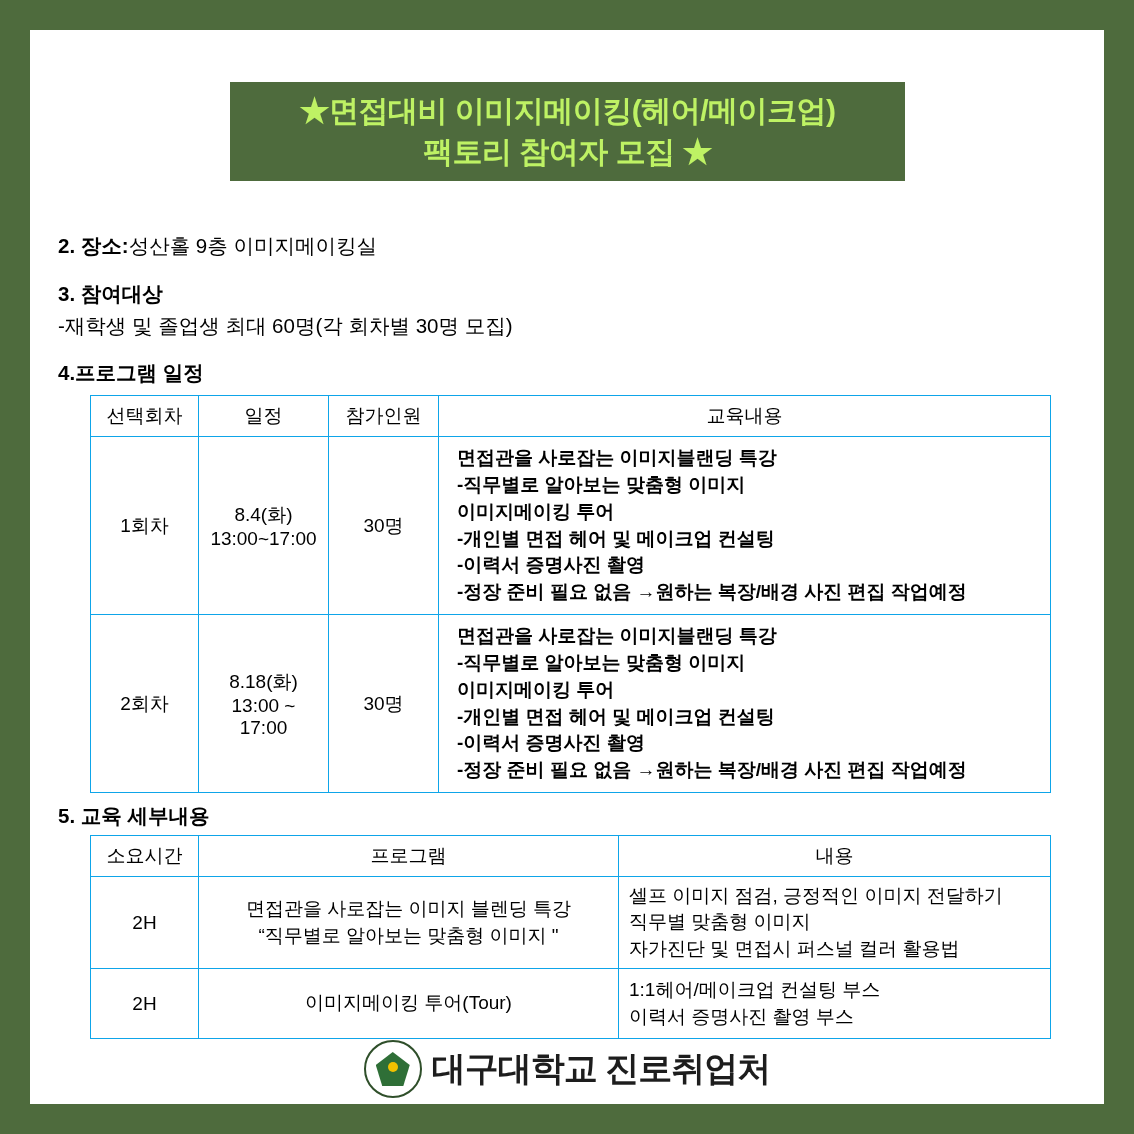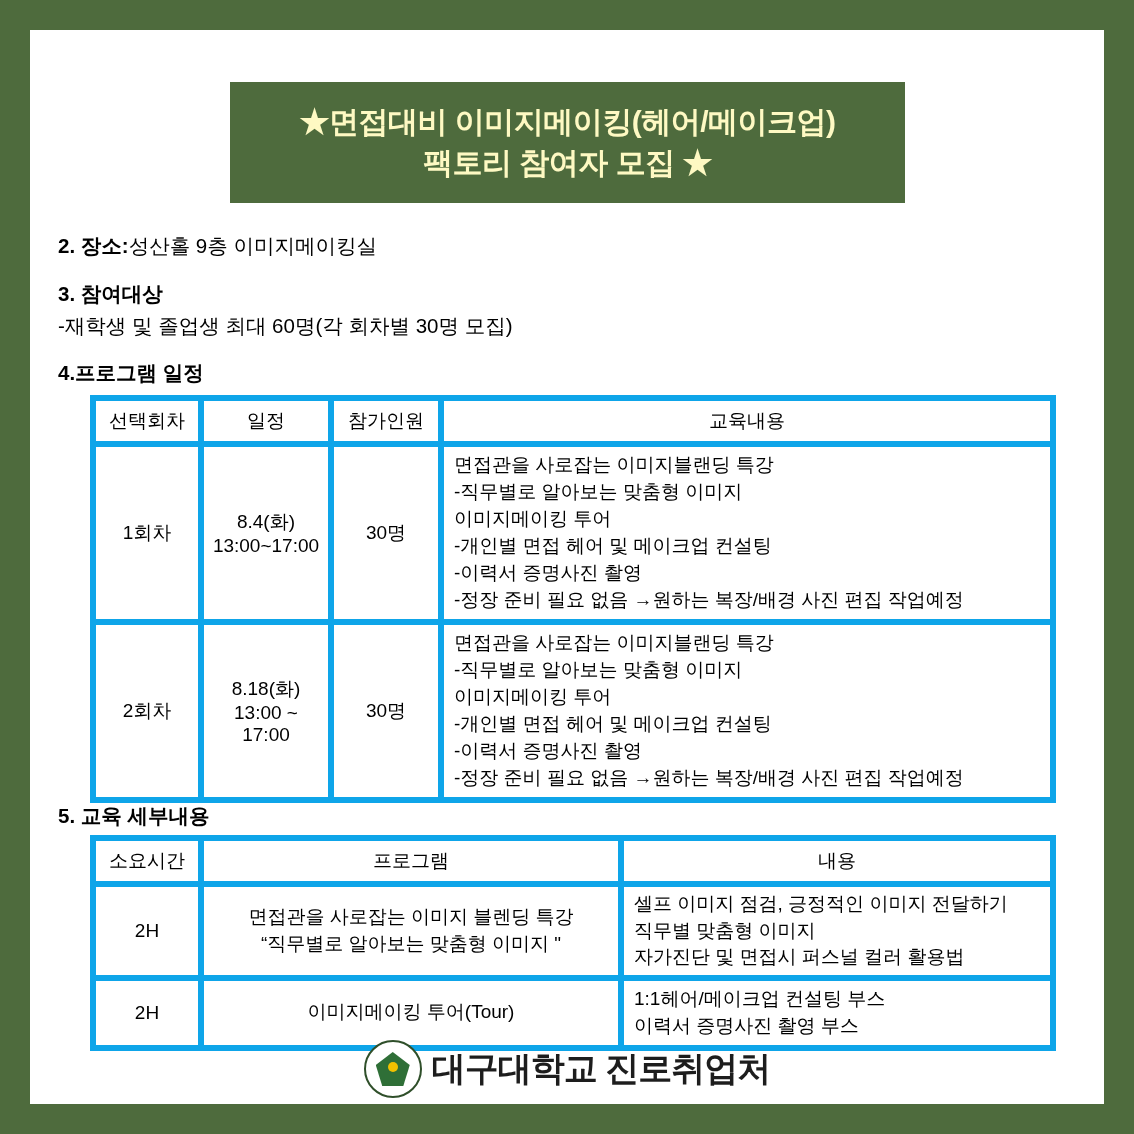--- a/index.html
+++ b/index.html
@@ -20,23 +20,23 @@
     width: 1074px;
     height: 1074px;
     background: #ffffff;
     box-sizing: border-box;
   }
   .title-banner {
     position: absolute;
     left: 200px;
     top: 52px;
     width: 675px;
-    height: 121px;
+    height: 99px;
     background: #4e6b3d;
-    color: #fef9c3;
+    color: #bef264;
     display: flex;
     flex-direction: column;
     align-items: center;
     justify-content: center;
     font-weight: bold;
     font-size: 30px;
     line-height: 1.35;
     letter-spacing: -0.5px;
     text-align: center;
   }
@@ -63,21 +63,21 @@
     margin-top: 16px;
   }
   .tbl {
     position: absolute;
     border-collapse: collapse;
     font-size: 19px;
     color: #000;
     table-layout: fixed;
   }
   .tbl td, .tbl th {
-    border: 6px solid #0ea5e9;
+    border: 1px solid #0ea5e9;
     padding: 4px 6px;
     vertical-align: middle;
     font-weight: normal;
   }
   .tbl th {
     text-align: center;
     height: 32px;
   }
   .c {
     text-align: center;
@@ -85,21 +85,22 @@
   .l {
     text-align: left;
   }
   #schedule-table {
     left: 60px;
     top: 365px;
     width: 960px;
   }
   #schedule-table .content-cell {
     line-height: 1.42;
-    padding-left: 10px;
+    padding-left: 18px;
+    font-weight: bold;
   }
   #detail-table {
     left: 60px;
     top: 805px;
     width: 960px;
   }
   #detail-table .prog-cell {
     line-height: 1.4;
   }
   #detail-table .cont-cell {

